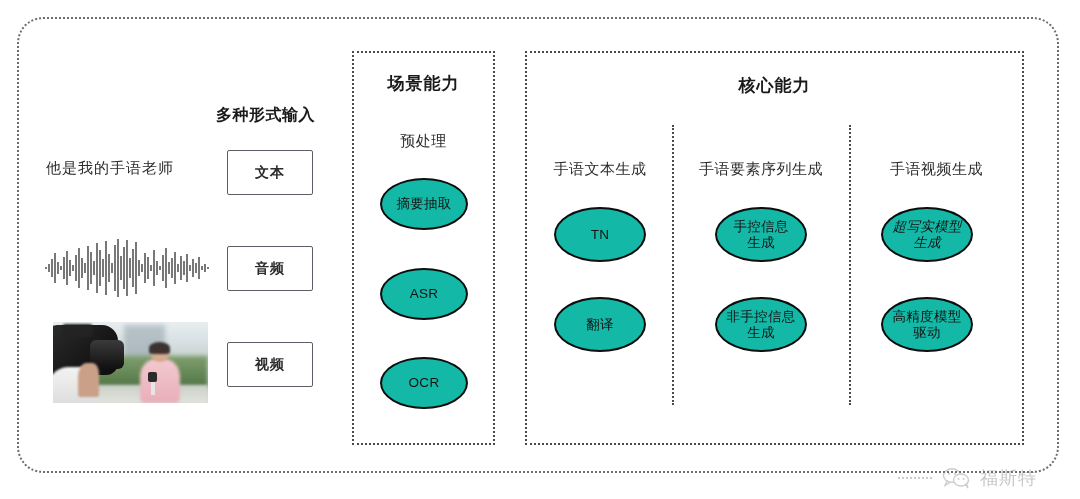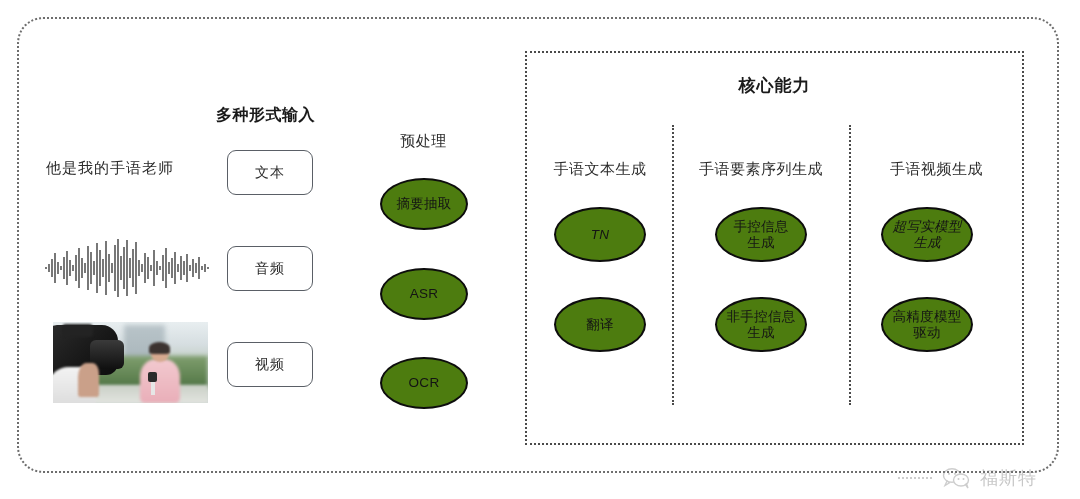--- a/index.html
+++ b/index.html
@@ -82,29 +82,30 @@
     color: #2b2b2b;
     letter-spacing: 1px;
     white-space: nowrap;
   }
 
   .modal-box {
     position: absolute;
     width: 86px;
     height: 45px;
     border: 1.6px solid #5a5f66;
-    border-radius: 9px;
+    border-radius: 2px;
     box-sizing: border-box;
     display: flex;
     align-items: center;
     justify-content: center;
     font-size: 14px;
     color: #2b2b2b;
     background: #fff;
     letter-spacing: 1px;
+    font-weight: bold;
   }
   .modal-text  { left: 227px; top: 150px; }
   .modal-audio { left: 227px; top: 246px; }
   .modal-video { left: 227px; top: 342px; }
 
   
   .waveform {
     position: absolute;
     left: 44px;
     top: 238px;
@@ -210,21 +211,21 @@
     box-sizing: border-box;
     border: 2.6px solid #0d0d0d;
     border-radius: 50%;
     display: flex;
     align-items: center;
     justify-content: center;
     text-align: center;
     font-size: 13.5px;
     line-height: 1.18;
     color: #141414;
-    background: #4d7c0f;
+    background: #14b8a6;
     letter-spacing: 0.3px;
   }
   .node.wide  { width: 88px; height: 52px; }
   .node.wide2 { width: 92px; height: 55px; }
 
   
   .divider {
     position: absolute;
     top: 125px;
     width: 0;
@@ -340,36 +341,39 @@
     <div class="vt-cam-hood"></div>
     <div class="vt-cam-lens"></div>
     <div class="vt-operator"></div>
     <div class="vt-arm"></div>
   </div>
 
   <div class="modal-box modal-text">文本</div>
   <div class="modal-box modal-audio">音频</div>
   <div class="modal-box modal-video">视频</div>
 
+  <div class="panel panel-scene">
+    <div class="panel-title">场景能力</div>
+  </div>
 
   <div class="sub-label" style="left:352px; top:132px; width:143px;">预处理</div>
 
   <div class="node wide" style="left:380px; top:178px;">摘要抽取</div>
   <div class="node wide" style="left:380px; top:268px;">ASR</div>
   <div class="node wide" style="left:380px; top:357px;">OCR</div>
 
   <div class="panel panel-core">
     <div class="panel-title">核心能力</div>
   </div>
 
   <div class="divider" style="left:672px;"></div>
   <div class="divider" style="left:849px;"></div>
 
   <div class="sub-label" style="left:528px; top:160px; width:144px;">手语文本生成</div>
-  <div class="node wide2" style="left:554px; top:207px;font-style:italic;">TN</div>
+  <div class="node wide2" style="left:554px; top:207px;">TN</div>
   <div class="node wide2" style="left:554px; top:297px;">翻译</div>
 
   <div class="sub-label" style="left:673px; top:160px; width:176px;">手语要素序列生成</div>
   <div class="node wide2" style="left:715px; top:207px;">手控信息<br>生成</div>
   <div class="node wide2" style="left:715px; top:297px;">非手控信息<br>生成</div>
 
   <div class="sub-label" style="left:850px; top:160px; width:173px;">手语视频生成</div>
   <div class="node wide2" style="left:881px; top:207px;font-style:italic;">超写实模型<br>生成</div>
   <div class="node wide2" style="left:881px; top:297px;">高精度模型<br>驱动</div>
 

